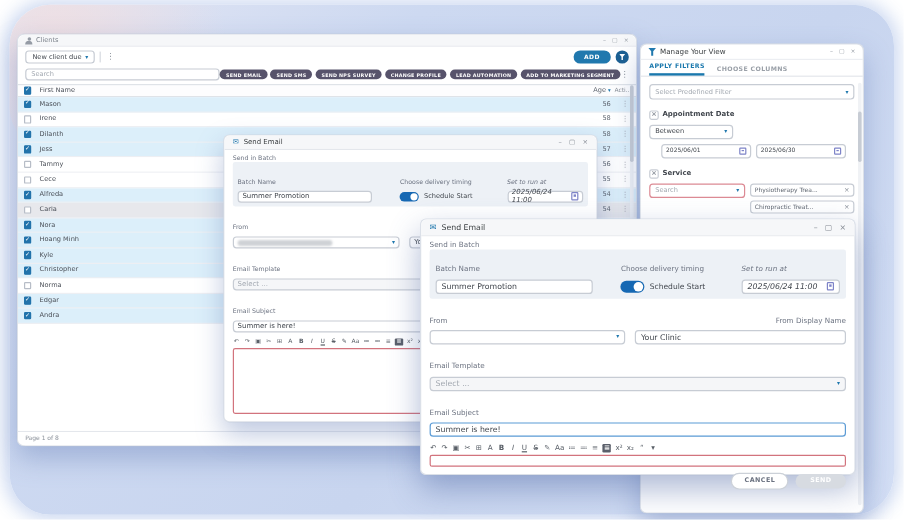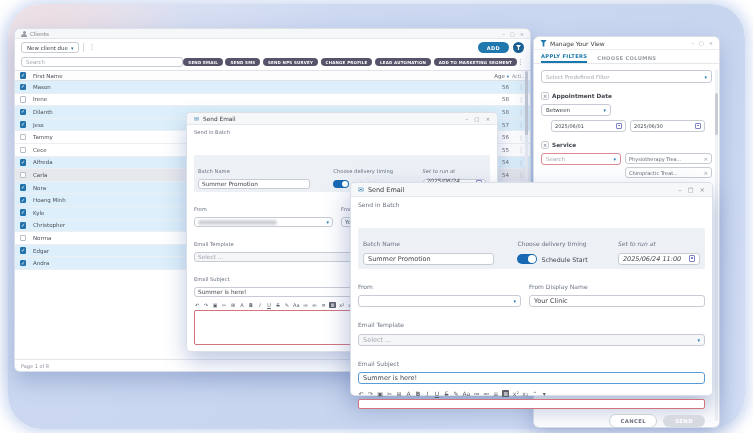--- a/index.html
+++ b/index.html
@@ -116,41 +116,41 @@
   .d-ico { color:#2078ae; }
   .dlg-mid  .d-ico { font-size:6px; } .dlg-front .d-ico { font-size:7px; }
   .d-title { color:#3c4043; }
   .dlg-mid  .d-title { font-size:5.8px; } .dlg-front .d-title { font-size:6.5px; }
   .d-ctrls { margin-left:auto; display:flex; gap:6px; color:#868c95; }
   .dlg-mid  .d-ctrls { font-size:5.5px; } .dlg-front .d-ctrls { font-size:6.5px; }
 
   .d-body { flex:1; display:flex; flex-direction:column; padding:4px 7px 6px; min-height:0; }
   .lbl { color:#6b7280; }
   .dlg-mid  .lbl { font-size:5.2px; } .dlg-front .lbl { font-size:6px; }
-  .band { background:#edf1f6; border-radius:2px; display:flex; gap:23px; margin-top:20px; }
+  .band { background:#edf1f6; border-radius:2px; display:flex; gap:23px; margin-top:0; }
   .dlg-mid  .band { padding:2.5px 4px 3.5px; } .dlg-front .band { padding:3px 5px 4px; }
   .bc1 { flex:0 0 39%; } .bc2 { flex:0 0 23%; } .bc3 { flex:1;font-style:italic; }
   .field { background:#fff; border:1px solid #c7ccd4; border-radius:3px; display:flex; align-items:center;
     justify-content:space-between; color:#41464d; }
   .dlg-mid  .field { height:10px; margin-top:2px; padding:0 3px; font-size:5.8px; }
   .dlg-front .field { height:12px; margin-top:2.5px; padding:0 4px; font-size:6.5px; }
   .field .chev { color:#2078ae; font-size:5px; }
   .field.gray { background:#f5f6f8; color:#a3a9b1; }
   .field.focus { border-color:#5b9bd5; }
   .toggle-row { display:flex; align-items:center; gap:4px; }
   .dlg-mid  .toggle-row { margin-top:3px; } .dlg-front .toggle-row { margin-top:4px; }
   .toggle { border-radius:6px; background:#1668b3; position:relative; flex:0 0 auto; }
   .dlg-mid  .toggle { width:16px; height:8px; } .dlg-front .toggle { width:20px; height:10px; }
   .toggle::after { content:""; position:absolute; right:1px; top:1px; bottom:1px; aspect-ratio:1/1;
     border-radius:50%; background:#fff; }
   .tgl-label { color:#41464d; }
   .dlg-mid  .tgl-label { font-size:5.5px; } .dlg-front .tgl-label { font-size:6.3px; }
   .frow { display:flex; gap:8px; }
   .dlg-mid  .frow { margin-top:4px; } .dlg-front .frow { margin-top:5px; }
-  .fc48 { flex:0 0 47%; } .fcfill { flex:1; }
+  .fc48 { flex:0 0 47%; } .fcfill { flex:1;text-align:right; }
   .fblock { } .dlg-mid .fblock { margin-top:4px; } .dlg-front .fblock { margin-top:5px; }
   .blurchip { height:5px; width:60%; background:#cfd2d6; border-radius:3px; filter:blur(.8px); }
   .etoolbar { display:flex; align-items:center; flex-wrap:nowrap; color:#5a6068; }
   .dlg-mid  .etoolbar { gap:3px; margin-top:5px; font-size:5px; }
   .dlg-front .etoolbar { gap:3.5px; margin-top:6px; font-size:6px; }
   .tbi { display:inline-flex; align-items:center; justify-content:center; min-width:6px; }
   .tbi.sel { background:#5a5f6a; color:#fff; border-radius:1px; padding:0 1px; }
   .tbi.cb2 { font-weight:bold; } .tbi.ci { font-style:italic; }
   .tbi.cu { text-decoration:underline; } .tbi.cs { text-decoration:line-through; }
   .editor { flex:1; border:1px solid #d2737d; border-radius:2px; background:#fff; min-height:10px; }

